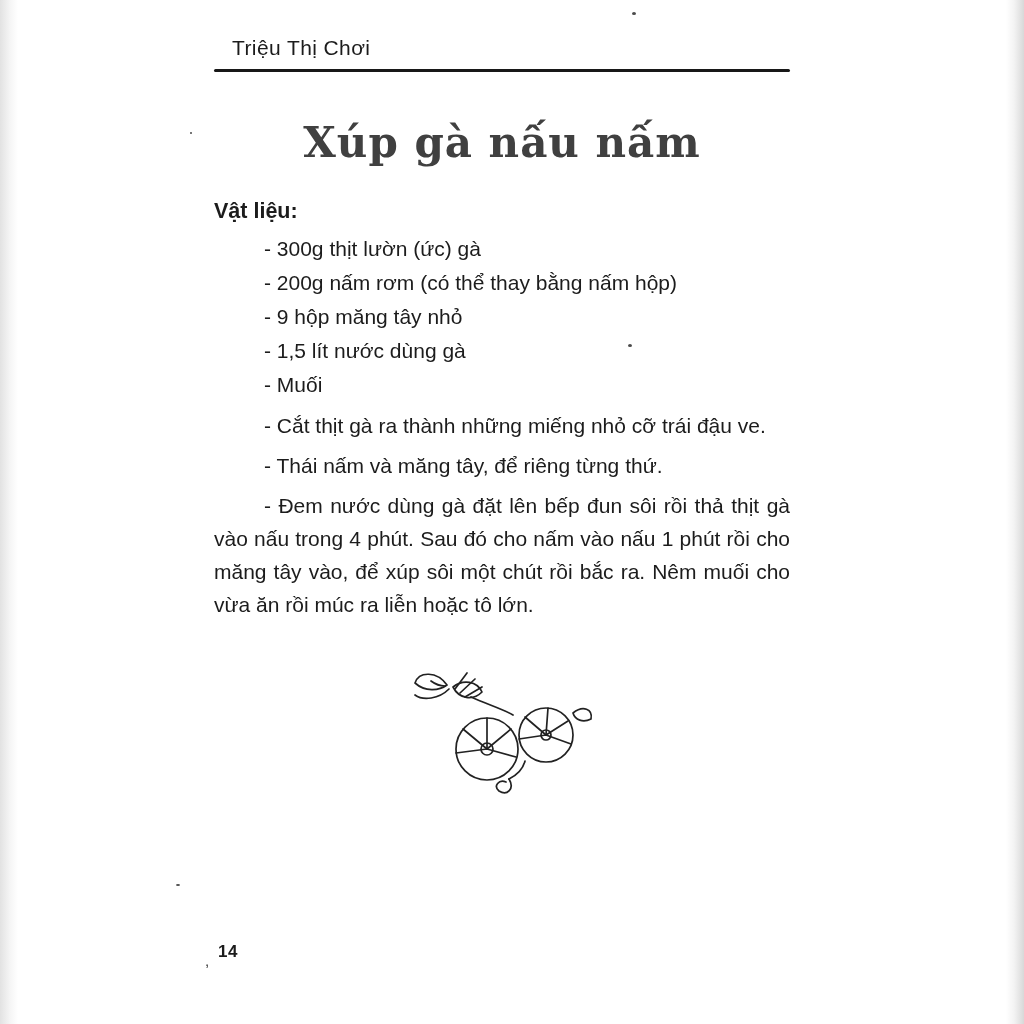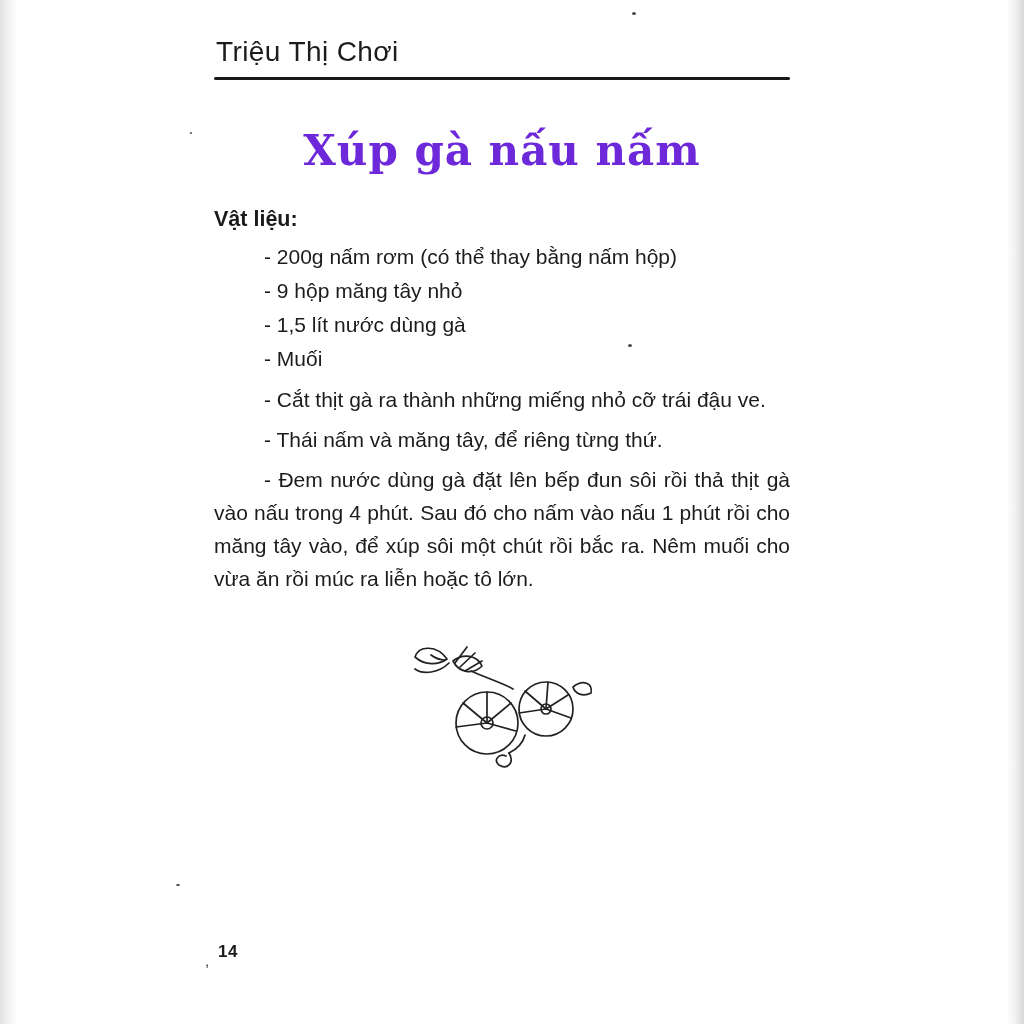--- a/index.html
+++ b/index.html
@@ -19,38 +19,39 @@
   .edge { position: absolute; top: 0; bottom: 0; width: 18px; }
   .edge.left  { left: 0;  background: linear-gradient(to right, #e2e2e2 0%, #f5f5f5 55%, #ffffff 100%); }
   .edge.right { right: 0; background: linear-gradient(to left,  #d8d8d8 0%, #f3f3f3 55%, #ffffff 100%); }
 
   .content {
     position: absolute;
     left: 214px; top: 36px;
     width: 576px;
   }
   .author-header {
-    font-size: 28px;
+    font-size: 21px;
     letter-spacing: 0.4px;
     padding-left: 2px;
+    margin-left: 16px;
   }
   .header-rule {
     margin-top: 9px;
     height: 3px;
     background: #181818;
     border-radius: 2px;
   }
   .recipe-title {
     margin-top: 46px;
     text-align: center;
     font-family: "DejaVu Serif", serif;
     font-weight: bold;
     font-size: 42px;
     letter-spacing: 1px;
-    color: #6d28d9;
+    color: #404040;
   }
   .section-heading {
     margin-top: 32px;
     font-weight: bold;
     font-size: 21.5px;
   }
   .section-heading.second { margin-top: 22px; }
   .ing-list { margin-top: 8px; }
   .ing-item {
     font-size: 21px;
@@ -103,20 +104,21 @@
   <div class="content">
 
     <div class="author-header">Triệu Thị Chơi</div>
     <div class="header-rule"></div>
 
     <div class="recipe-title">Xúp gà nấu nấm</div>
 
     <div class="section-heading">Vật liệu:</div>
 
     <div class="ing-list">
+      <div class="ing-item">- 300g thịt lườn (ức) gà</div>
       <div class="ing-item">- 200g nấm rơm (có thể thay bằng nấm hộp)</div>
       <div class="ing-item">- 9 hộp măng tây nhỏ</div>
       <div class="ing-item">- 1,5 lít nước dùng gà</div>
       <div class="ing-item">- Muối</div>
     </div>
 
 
     <div class="steps">
       <div class="step">- Cắt thịt gà ra thành những miếng nhỏ cỡ trái đậu ve.</div>
       <div class="step">- Thái nấm và măng tây, để riêng từng thứ.</div>

